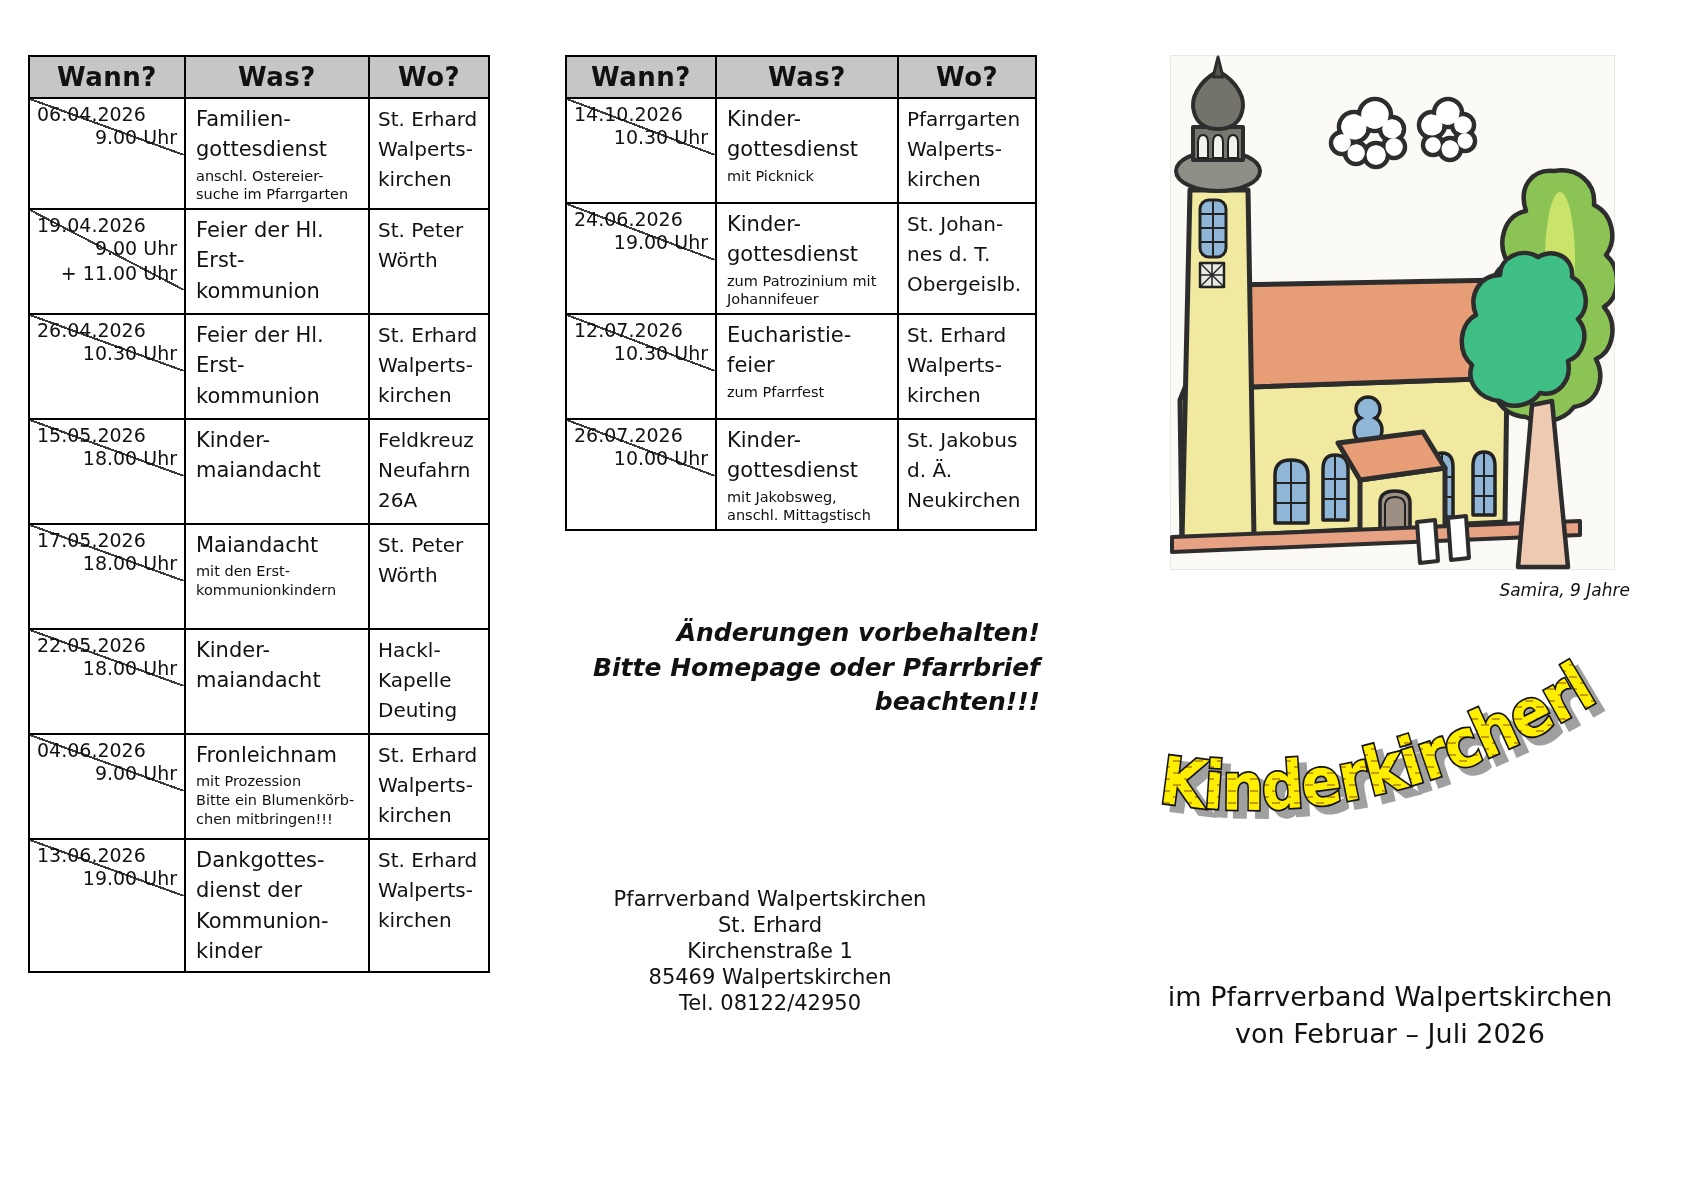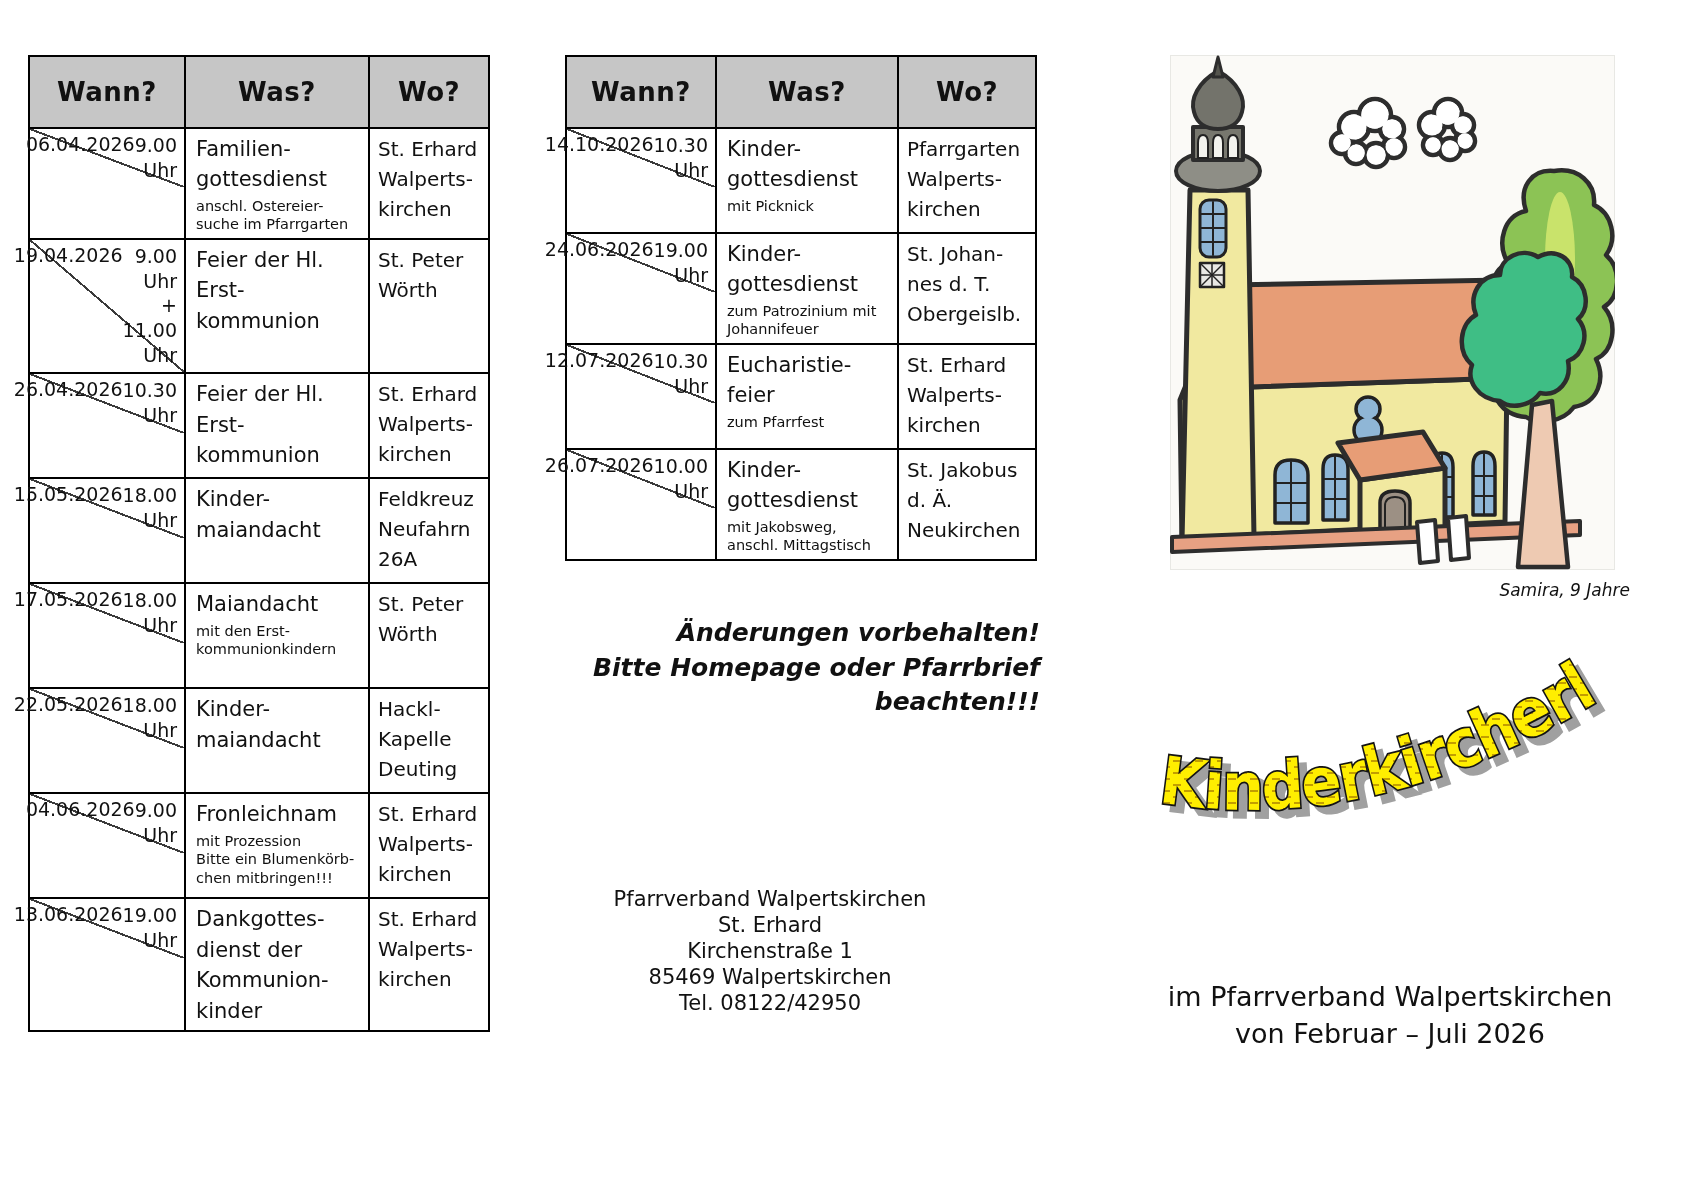--- a/index.html
+++ b/index.html
@@ -6,31 +6,31 @@
   body{
     width:1683px;height:1190px;background:#ffffff;position:relative;
     font-family:"DejaVu Sans","Liberation Sans",sans-serif;color:#111;
     overflow:hidden;
   }
   
   table.sched{border-collapse:collapse;table-layout:fixed;position:absolute;top:55px;background:#fff;}
   table.sched,.sched th,.sched td{border:2px solid #000;}
   .sched th{
     background:#c6c6c6;font-size:26px;font-weight:600;height:38px;
-    text-align:center;padding:16px;letter-spacing:0.5px;
+    text-align:center;padding:1px;letter-spacing:0.5px;
   }
   .sched td{vertical-align:top;padding:0;}
   #table-left{left:28px;width:460px;}
   #table-right{left:565px;width:470px;}
   #table-left tbody tr{height:105px;}
   #table-left tbody tr:last-child{height:130px;}
   #table-right tbody tr{height:105px;}
   .c-when{position:relative;}
   .when-box{
-    display:flex;flex-direction:row;justify-content:flex-end;
+    display:flex;flex-direction:column;justify-content:space-between;
     height:100%;box-sizing:border-box;padding:4px 7px 5px 7px;
     background-image:linear-gradient(to top right,
       transparent calc(50% - 1px), #3a3a3a calc(50% - 1px),
       #3a3a3a calc(50% + 1px), transparent calc(50% + 1px));
   }
   .date{font-size:19px;align-self:flex-start;white-space:pre-line;}
   .time{font-size:19px;align-self:flex-end;text-align:right;white-space:pre-line;line-height:1.3;}
   .c-what .inner{padding:5px 8px 4px 10px;}
   .what{font-size:21px;line-height:1.45;white-space:pre-line;display:block;}
   .note{font-size:14.5px;line-height:1.28;white-space:pre-line;display:block;margin-top:2px;}

